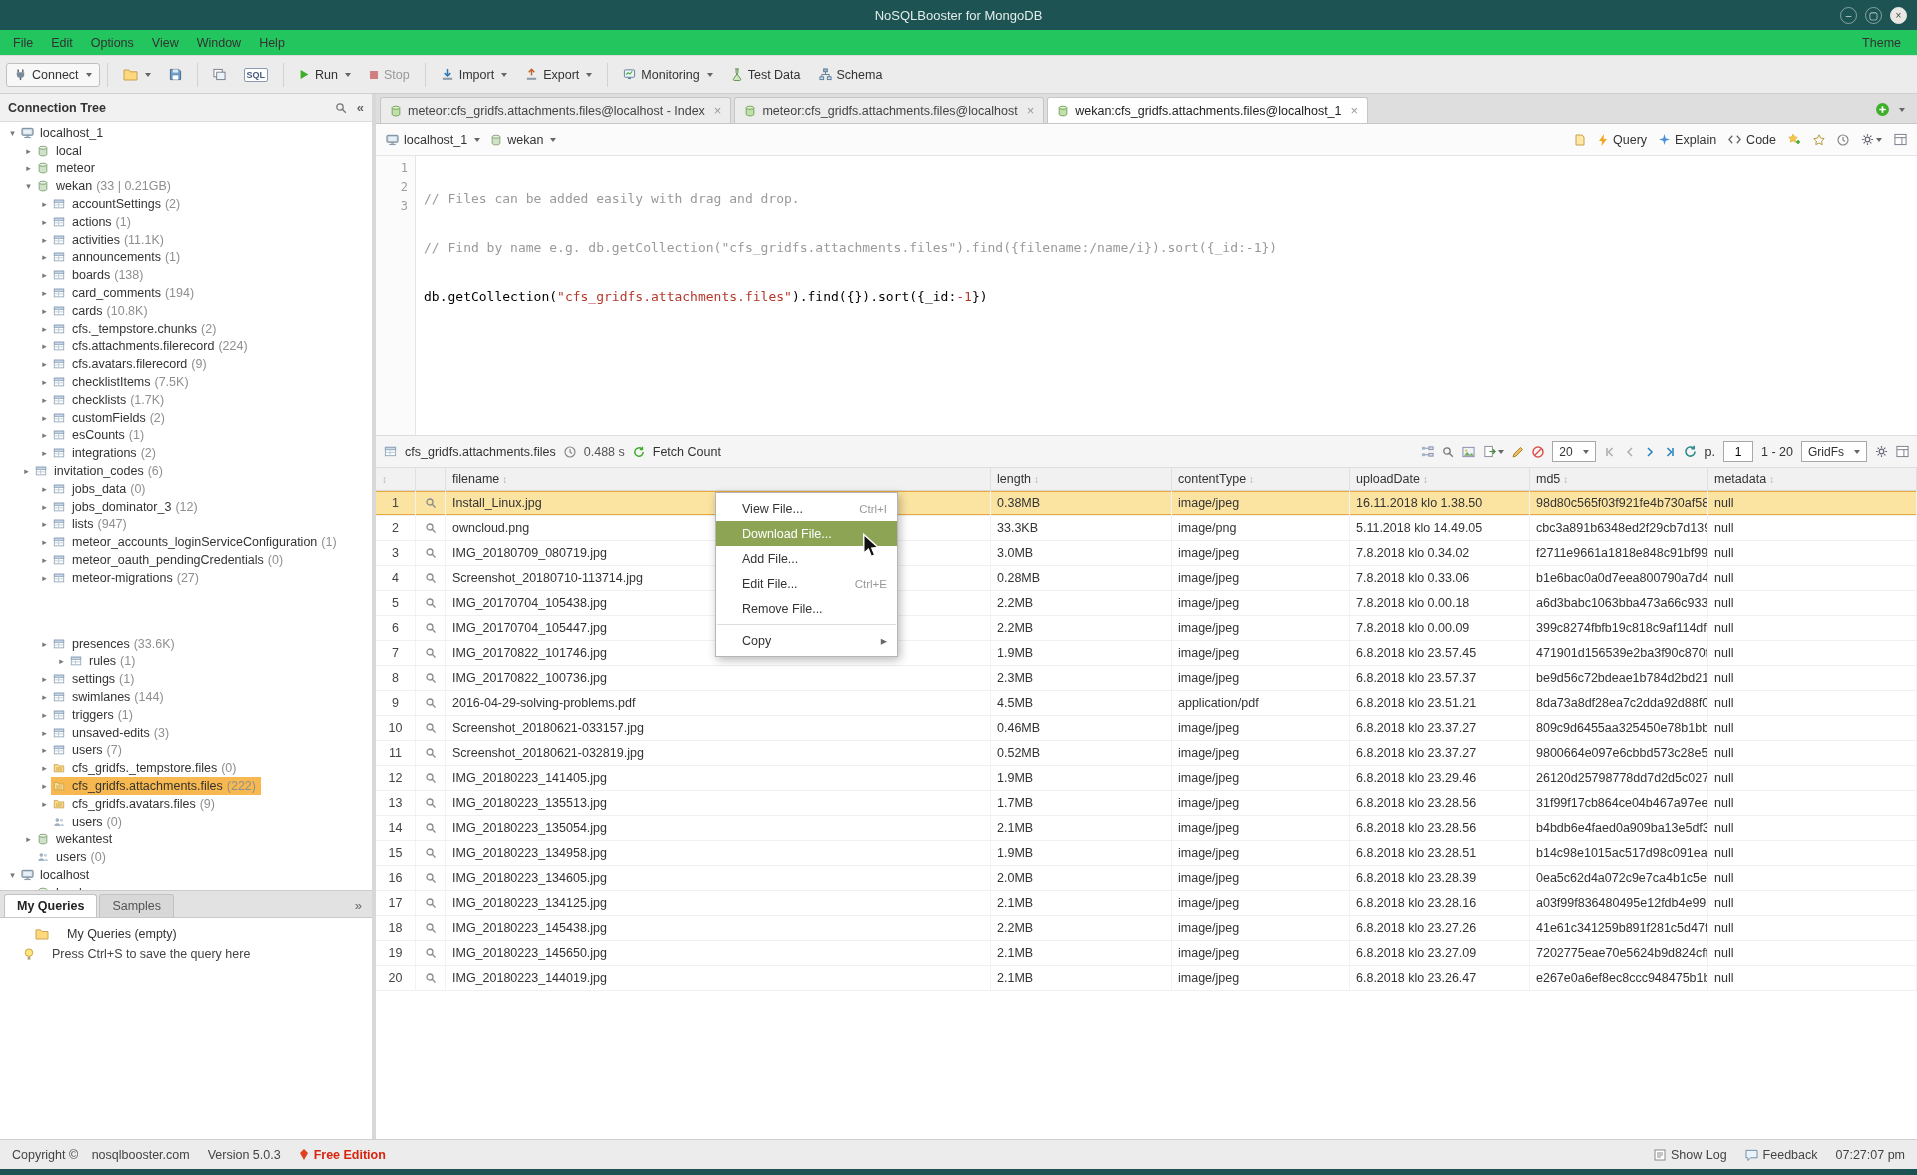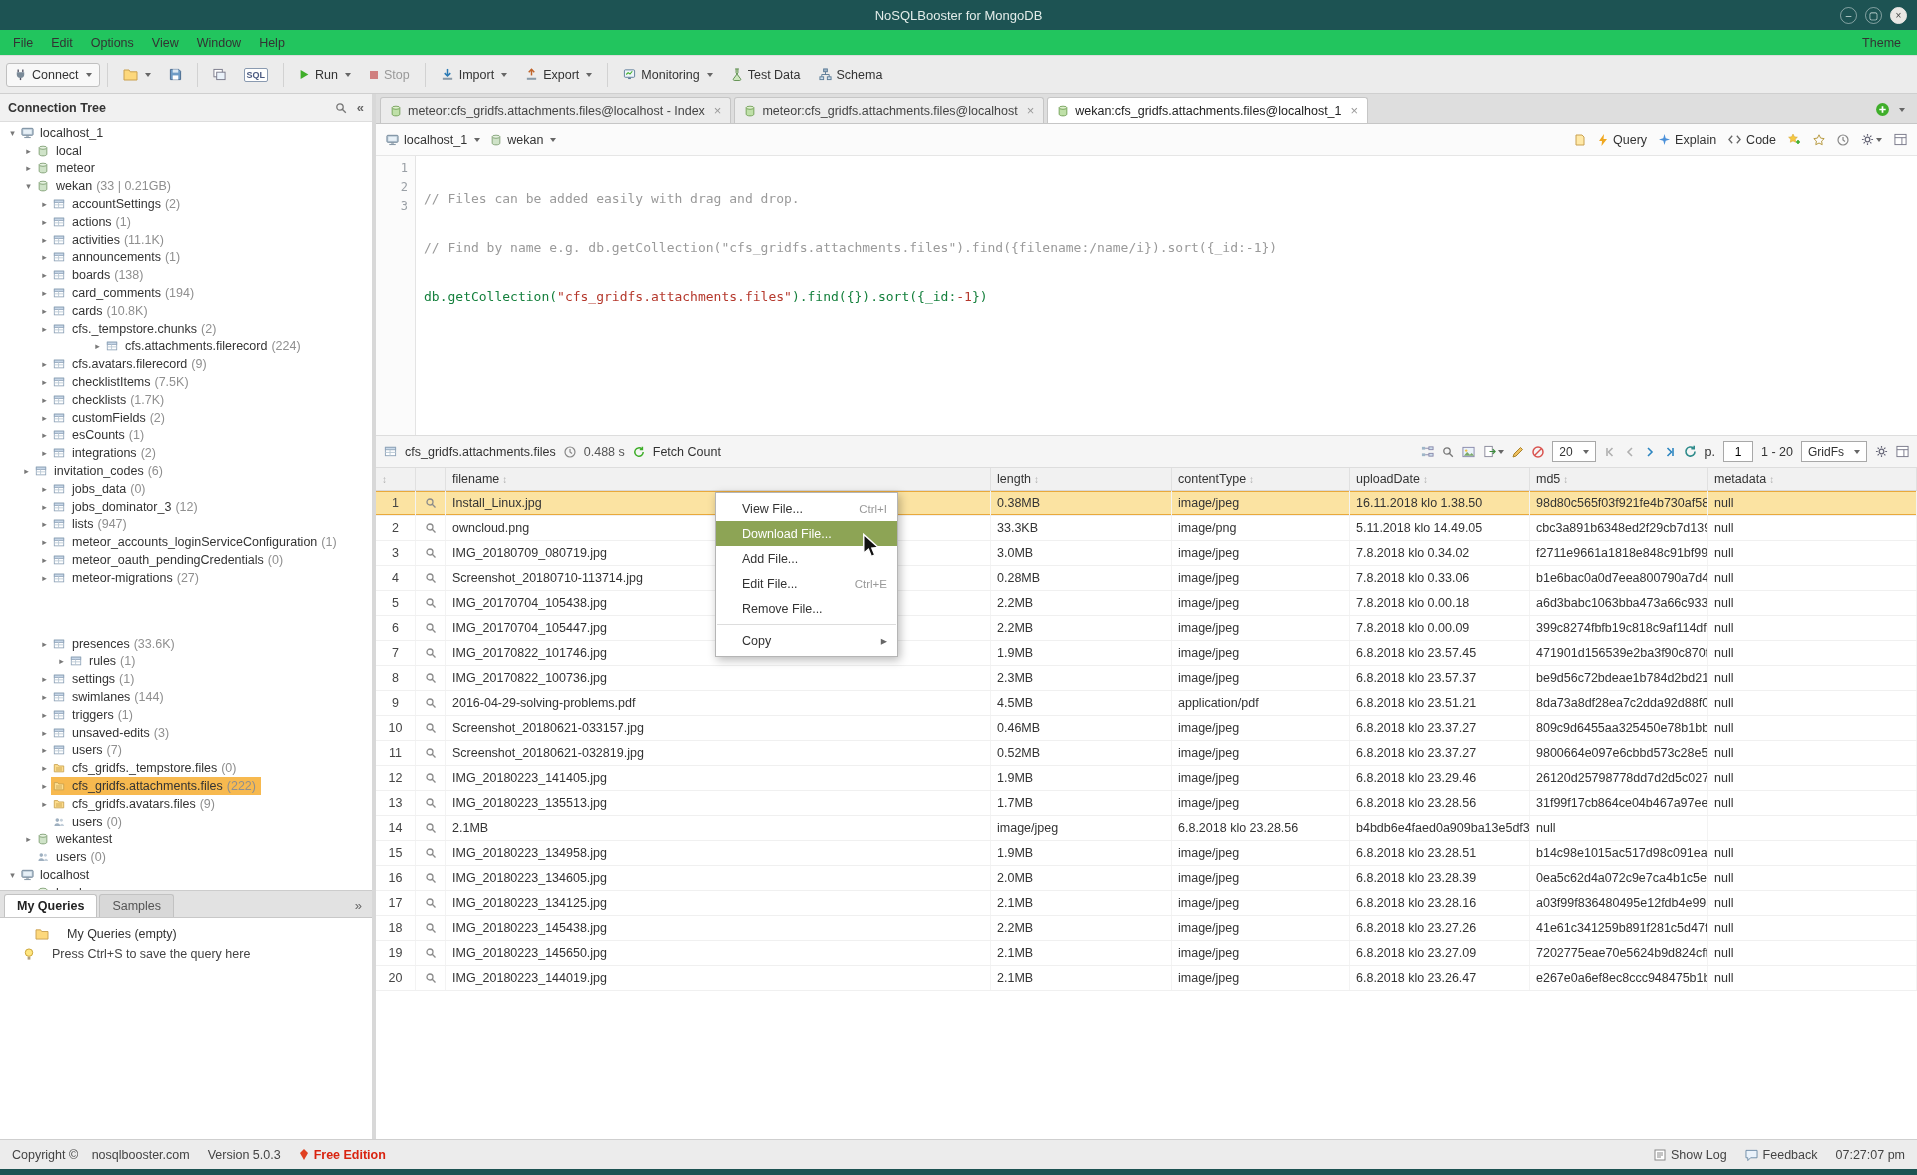--- a/index.html
+++ b/index.html
@@ -73,21 +73,21 @@
 .action-btn{display:flex;align-items:center;gap:5px;font-size:12.5px;color:#333}
 .icon-btn{display:inline-flex;align-items:center}
 
 
 .editor{height:280px;display:flex;border-bottom:1px solid #ddd;font-family:"DejaVu Sans Mono",monospace;font-size:13px;background:#fff;flex:0 0 280px}
 .gutter-col{width:40px;background:#fbfbfb;border-right:1px solid #e4e4e4;text-align:right;padding:3px 7px 0 0;color:#9aa0a6;flex:0 0 40px}
 .gutter-col div{height:19px;line-height:19px;font-size:12px}
 .code-col{flex:1;padding:3px 0 0 8px;white-space:pre;overflow:hidden}
 .code-col .ln{height:19px;line-height:19px}
 .tok-comment{color:#9a9a9a}
-.tok-code{color:#15803d}
+.tok-code{color:#000000}
 .tok-string{color:#b5382c}
 .tok-number{color:#b5382c}
 
 
 .resbar{height:32px;background:#f5f5f5;border-bottom:1px solid #ddd;display:flex;align-items:center;padding:0 8px;gap:8px;font-size:12.5px;flex:0 0 32px}
 .resbar .grow{flex:1}
 .select{display:flex;align-items:center;border:1px solid #a8a8a8;background:#fff;height:21px;padding:0 6px;gap:8px;font-size:12px}
 .page-input{width:30px;height:21px;border:1px solid #a8a8a8;text-align:center;font-size:12px;font-family:"Liberation Sans",sans-serif}
 .res-time{color:#555}
 
@@ -467,21 +467,21 @@
                   <rect x="1.5" y="2.5" width="11" height="2.6" fill="#c9d9ea" stroke="#8fa3b8"></rect>
                   <line x1="1.5" y1="8" x2="12.5" y2="8" stroke="#b8c7d4"></line>
                   <line x1="6.5" y1="5.1" x2="6.5" y2="11.5" stroke="#b8c7d4"></line>
                 </svg>
               </span>
               <span class="tree-label">cfs._tempstore.chunks</span>
               <span class="tree-count">(2)</span>
             </span>
           </div>
 
-          <div class="tree-item" style="padding-left: 48px; margin-left: 43px;">
+          <div class="tree-item" style="padding-left: 38px;">
             <span class="tree-arrow"></span>
             <span class="tree-text">
               <span class="tree-icon">
                 <svg width="12" height="12" viewBox="0 0 14 14">
                   <rect x="1.5" y="2.5" width="11" height="9" fill="#fff" stroke="#8fa3b8"></rect>
                   <rect x="1.5" y="2.5" width="11" height="2.6" fill="#c9d9ea" stroke="#8fa3b8"></rect>
                   <line x1="1.5" y1="8" x2="12.5" y2="8" stroke="#b8c7d4"></line>
                   <line x1="6.5" y1="5.1" x2="6.5" y2="11.5" stroke="#b8c7d4"></line>
                 </svg>
               </span>
@@ -1504,20 +1504,21 @@
             </div>
 
             <div class="grid-row trow">
               <div class="td td-num">14</div>
               <div class="td td-icon">
                 <svg width="12" height="12" viewBox="0 0 12 12">
                   <circle cx="5" cy="5" r="3" fill="none" stroke="#8a8a8a" stroke-width="1.3"></circle>
                   <line x1="7.3" y1="7.3" x2="10.5" y2="10.5" stroke="#8a8a8a" stroke-width="1.3"></line>
                 </svg>
               </div>
+              <div class="td">IMG_20180223_135054.jpg</div>
               <div class="td">2.1MB</div>
               <div class="td">image/jpeg</div>
               <div class="td">6.8.2018 klo 23.28.56</div>
               <div class="td">b4bdb6e4faed0a909ba13e5df30</div>
               <div class="td">null</div>
             </div>
 
             <div class="grid-row trow">
               <div class="td td-num">15</div>
               <div class="td td-icon">

